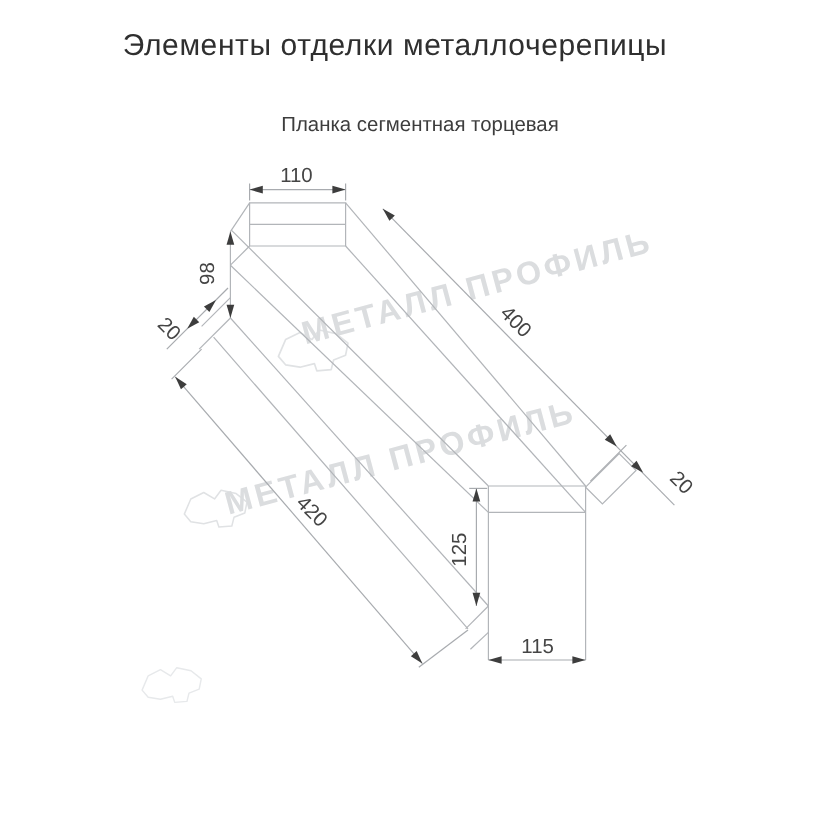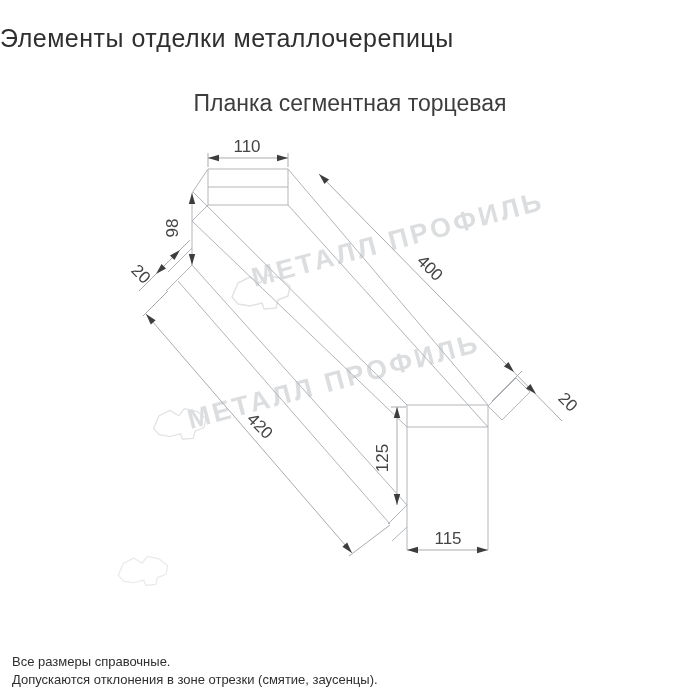--- a/index.html
+++ b/index.html
@@ -1,21 +1,21 @@
 <!DOCTYPE html>
 <html><head>
 <meta charset="utf-8">
 <style>
   html,body{margin:0;padding:0;background:#ffffff;}
   #stage{position:relative;width:700px;height:700px;background:#ffffff;overflow:hidden;
          font-family:"Liberation Sans", sans-serif;}
-  .title{position:absolute;left:0;top:24px;width:556px;text-align:left;
+  .title{position:absolute;left:0;top:24px;width:556px;text-align:right;
          font-size:25px;color:#2f2f2f;letter-spacing:0.5px;}
   .subtitle{position:absolute;left:0;top:93px;width:700px;text-align:center;
-         font-size:23px;line-height:21px;color:#3d3d3d;}
+         font-size:17px;line-height:21px;color:#3d3d3d;}
   .footer{position:absolute;left:12px;top:653px;font-size:13px;line-height:18px;color:#2f2f2f;}
   svg{position:absolute;left:0;top:0;}
   .oline{stroke:#b2b5b9;stroke-width:1;fill:none;}
   .dline{stroke:#a8abaf;stroke-width:1;fill:none;}
   .arrow{fill:#3d3d3d;stroke:none;}
   .dimtext{fill:#454545;font-size:17px;font-family:"Liberation Sans", sans-serif;}
   .wmtext{fill:#dbdddf;font-size:27px;font-weight:bold;letter-spacing:3px;
           font-family:"Liberation Sans", sans-serif;}
   .cloud{stroke:#e0e2e4;stroke-width:1.4;fill:none;stroke-linejoin:round;}
 </style>
@@ -124,18 +124,14 @@
     </g>
 
     <g>
       <path class="dline" d="M407,550 H488"></path>
       <polygon class="arrow" points="0,0 11,3.2 11,-3.2" transform="translate(407,550)"></polygon>
       <polygon class="arrow" points="0,0 -11,3.2 -11,-3.2" transform="translate(488,550)"></polygon>
       <text class="dimtext" text-anchor="middle" transform="translate(448,544)">115</text>
     </g>
   </svg>
 
-  <div class="footer">
-    <span>Все размеры справочные.</span><br>
-    <span>Допускаются отклонения в зоне отрезки (смятие, заусенцы).</span>
-  </div>
 
 </div>
 
 </body></html>

